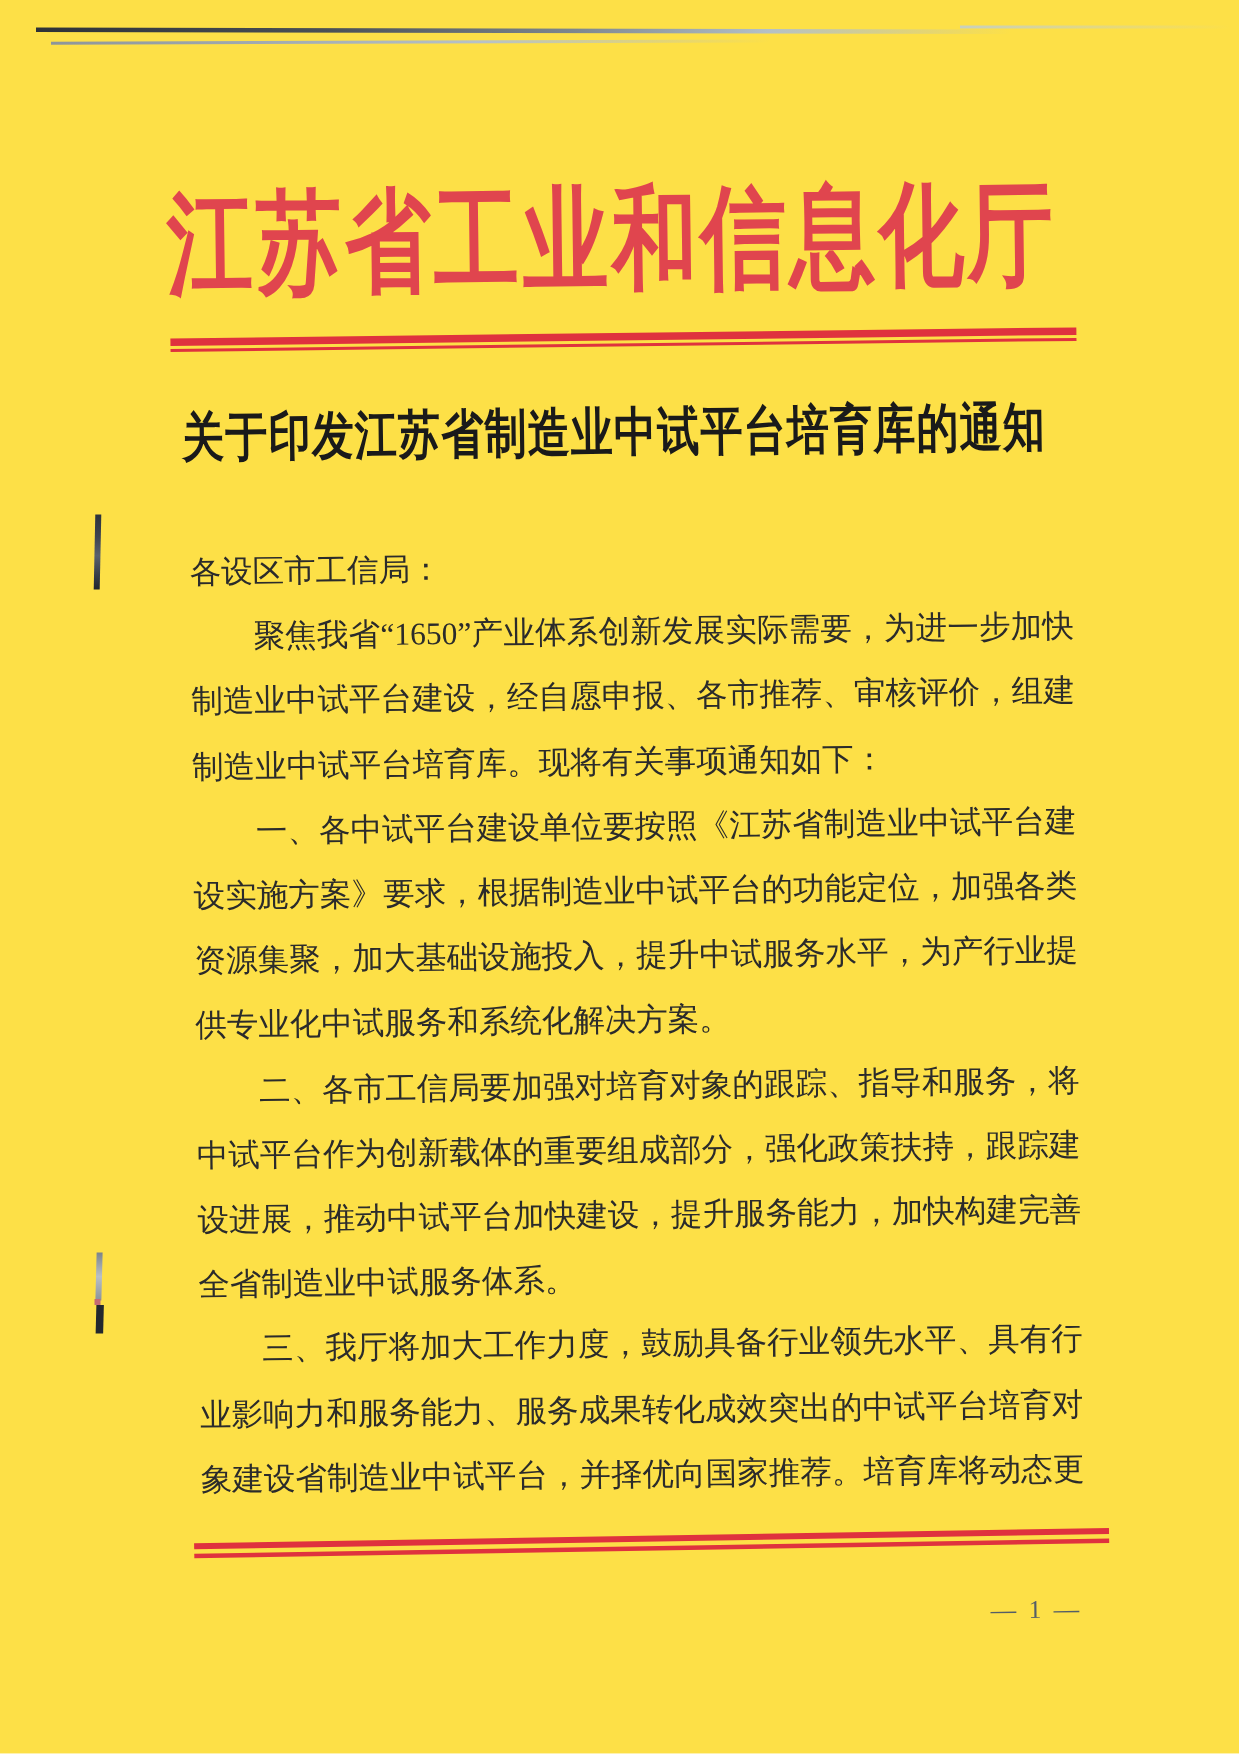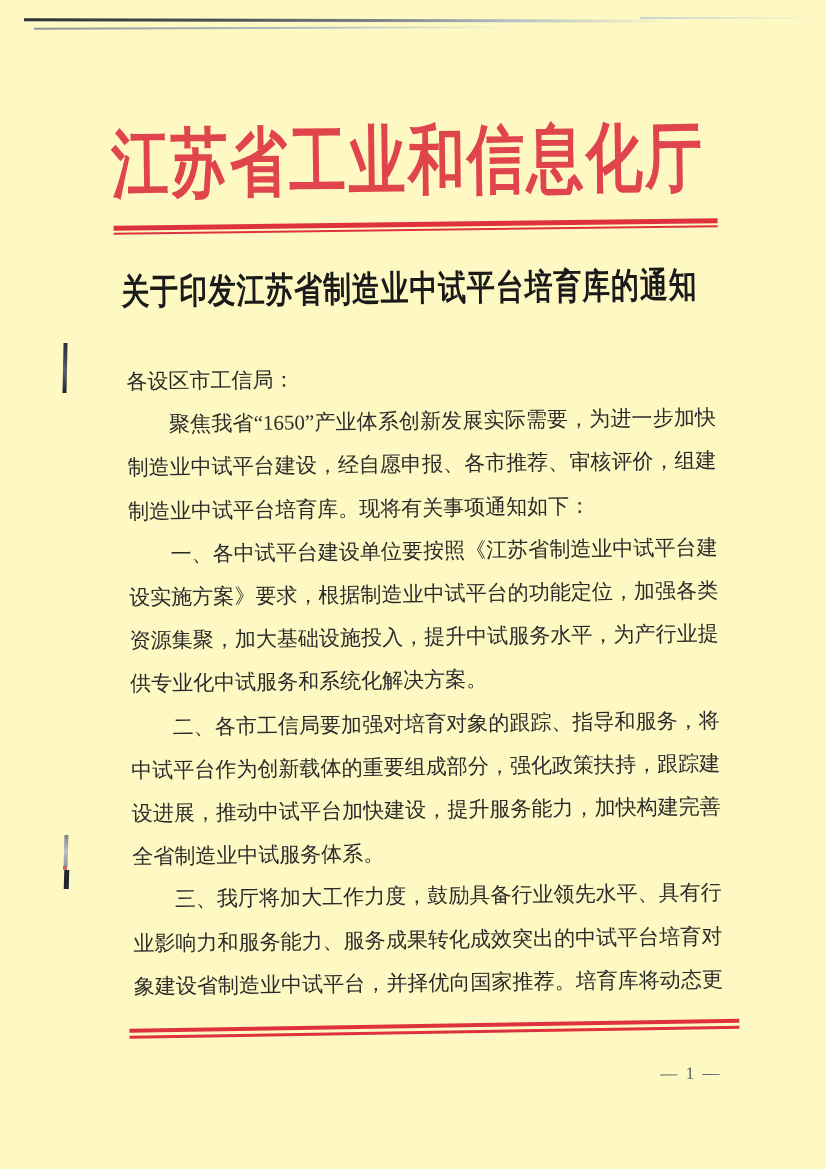--- a/index.html
+++ b/index.html
@@ -8,21 +8,21 @@
     background: #ffffff;
     width: 826px;
     height: 1169px;
     overflow: hidden;
     font-family: "Liberation Serif", serif;
   }
   .canvas {
     position: relative;
     width: 826px;
     height: 1169px;
-    background: #fef9c3;
+    background: #fde047;
   }
   
   .edge-a {
     position: absolute; left: 24px; top: 19px; width: 650px; height: 3px;
     background: linear-gradient(to right, #2e3237 0%, #4a5056 30%, #7d868d 55%, #b4c0c6 75%, rgba(205,216,221,0) 100%);
     transform: rotate(0.12deg);
   }
   .edge-b {
     position: absolute; left: 34px; top: 27px; width: 480px; height: 2px;
     background: linear-gradient(to right, #8d959b 0%, #b6c1c7 60%, rgba(205,216,221,0) 100%);

